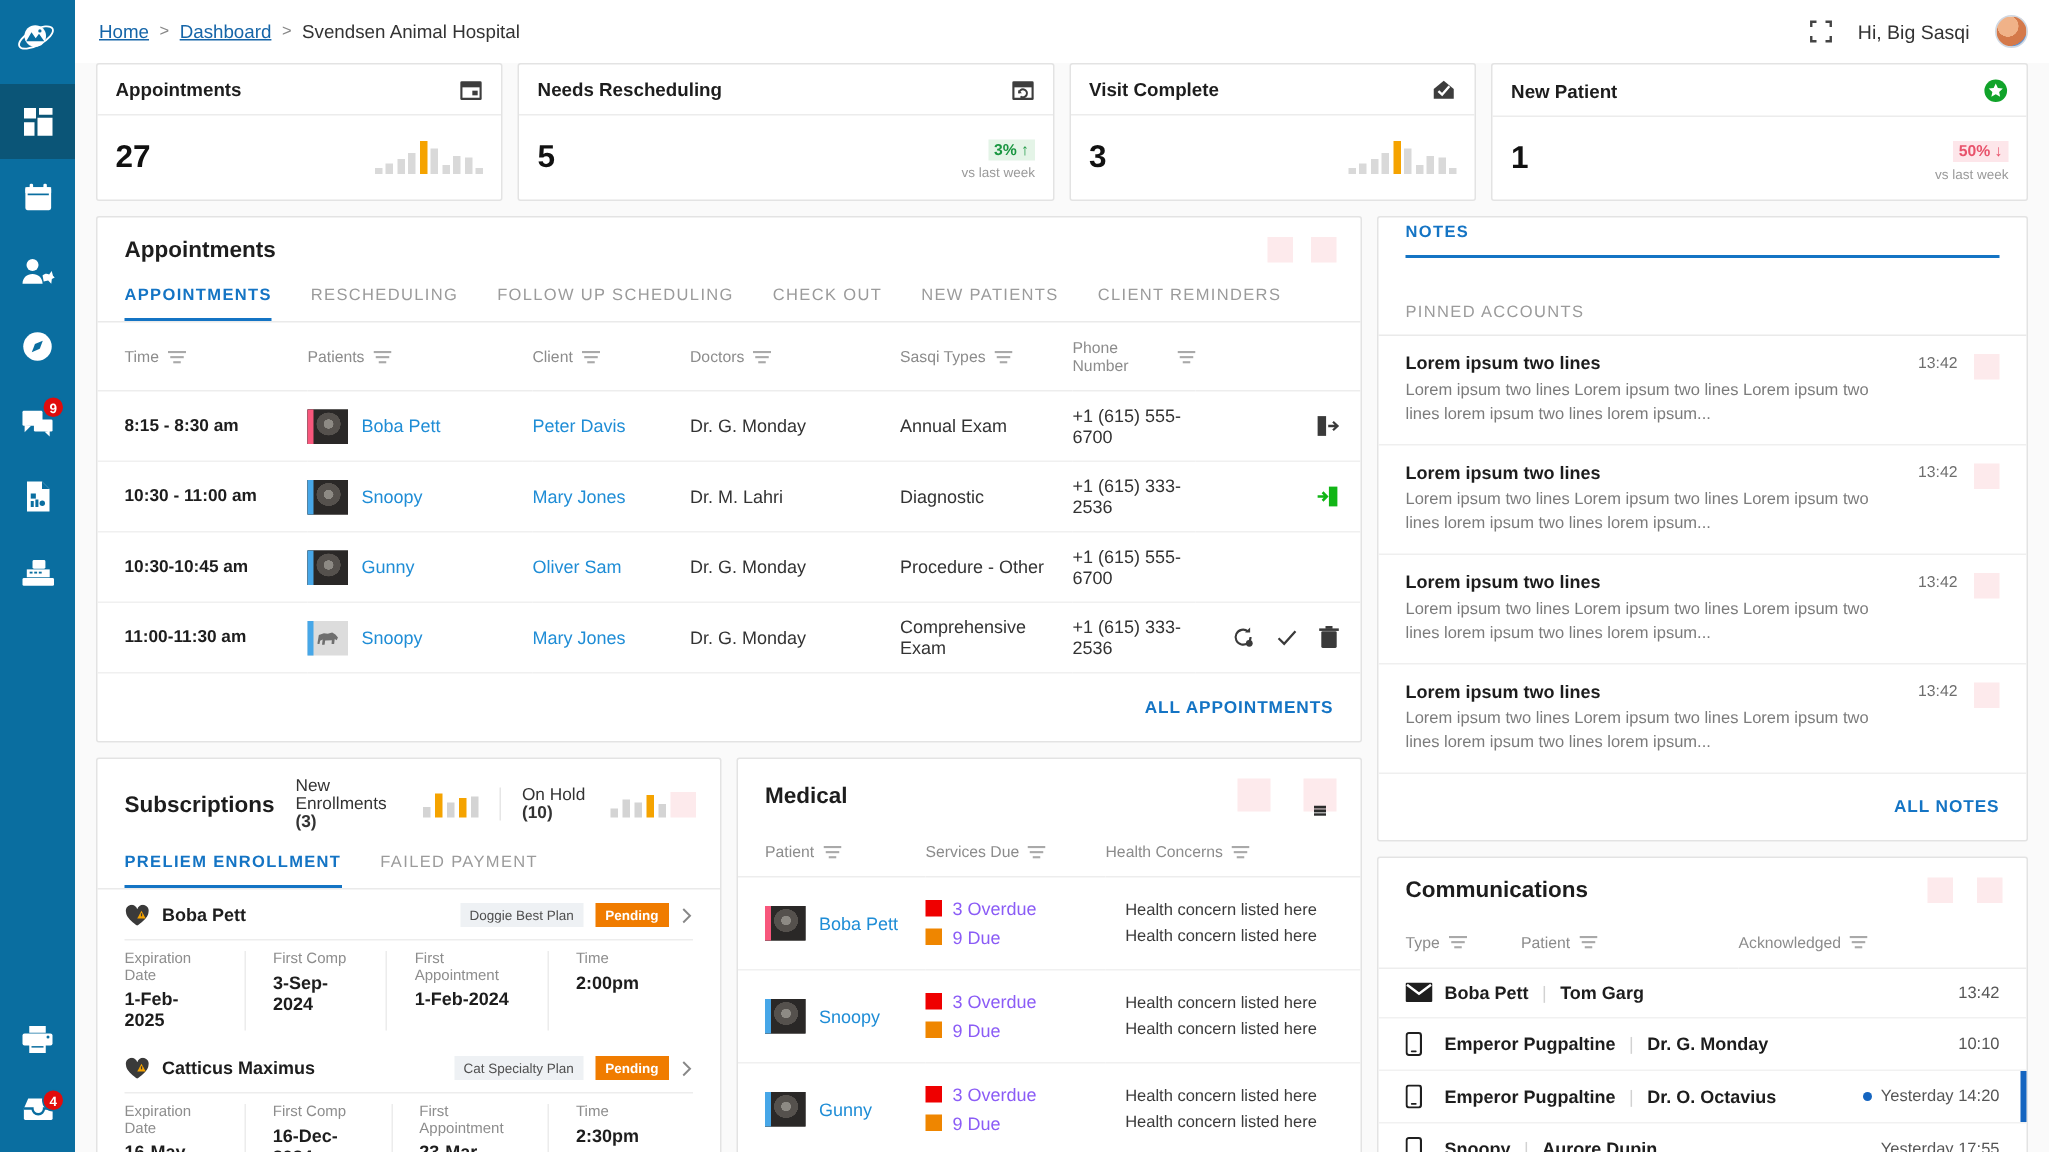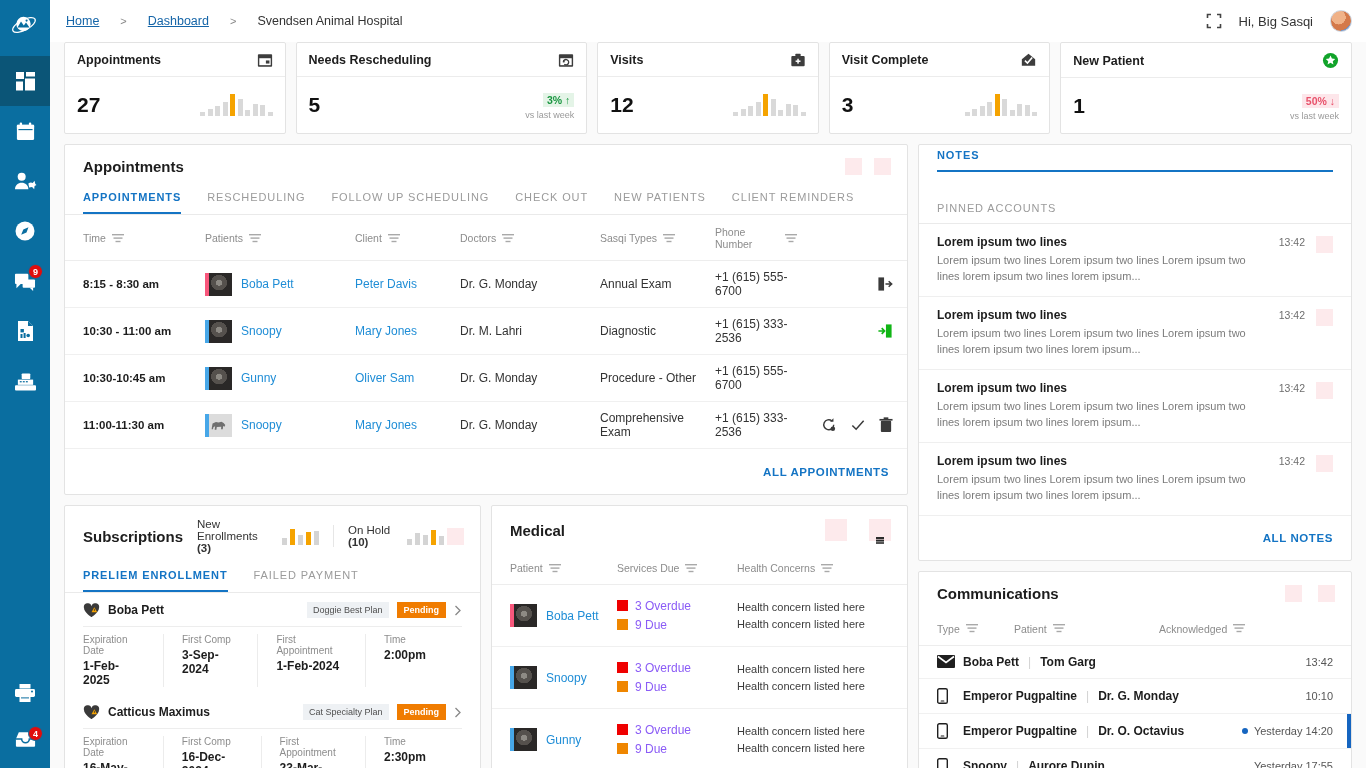--- a/index.html
+++ b/index.html
@@ -34,21 +34,21 @@
   .sb-bottom { padding-bottom: 8px; }
 
   
   .main { flex: 1 1 auto; background: #fafafa; display: flex; flex-direction: column;
           height: 768px; overflow: hidden; }
 
   .topbar {
     height: 42px; background: #fff; display: flex; align-items: center;
     padding: 0 14px 0 16px; flex: 0 0 42px;
   }
-  .crumbs { display: flex; align-items: center; gap: 21px; font-size: 12.5px; color: #3a3a3a; }
+  .crumbs { display: flex; align-items: center; gap: 7px; font-size: 12.5px; color: #3a3a3a; }
   .crumbs a { color: #1565a8; text-decoration: underline; cursor: pointer; }
   .crumbs .sep { color: #888; font-size: 11px; }
   .crumb-cur { color: #333; }
   .topbar-right { margin-left: auto; display: flex; align-items: center; gap: 17px; }
   .greet { font-size: 13px; color: #333; }
   .avatar-top {
     width: 22px; height: 22px; border-radius: 50%;
     background: radial-gradient(circle at 38% 32%, #f0b288 0 38%, #d4794a 39% 72%, #6b8fc4 73%);
     border: 1px solid #cfd8e3;
   }
@@ -159,21 +159,21 @@
   .sf:last-child { border-right: none; }
   .sf-l { font-size: 10px; color: #8d8d8d; margin-bottom: 3px; }
   .sf-v { font-size: 12px; font-weight: bold; color: #1d1d1d; }
 
   
   .med-row td { padding: 12px 0; }
   .sq { width: 11px; height: 11px; display: inline-block; vertical-align: -1px; margin-right: 7px; }
   .sq.red { background: #ef0000; }
   .sq.orange { background: #ef8600; }
   .due-line { font-size: 12px; color: #8b5cf6; line-height: 1.55; }
-  .hc { font-size: 11px; color: #3b3b3b; line-height: 1.5; text-align: left; }
+  .hc { font-size: 11px; color: #3b3b3b; line-height: 1.5; text-align: center; }
   svg { display: block; }
 </style>
 </head>
 <body>
 
 <div class="app">
 
   <nav class="sidebar">
     <div class="sb-logo">
       <svg width="28" height="28" viewBox="0 0 28 28" fill="none">
@@ -360,48 +360,20 @@
           </div>
           <div class="kpi-body">
             <span class="kpi-num">5</span>
             <span class="delta-wrap">
               <span class="delta up"><span>3%</span> ↑</span>
               <div class="delta-sub">vs last week</div>
             </span>
           </div>
         </div>
 
-        <div class="kpi">
-          <div class="kpi-head">
-            <span class="kpi-title">Visits</span>
-            <span>
-              <svg width="16" height="16" viewBox="0 0 18 18">
-                  <rect x="1.5" y="4.5" width="15" height="11.5" rx="1.2" fill="#3d3d3d"></rect>
-                  <rect x="6" y="2" width="6" height="2.8" rx=".8" fill="#3d3d3d"></rect>
-                  <rect x="8.2" y="7.6" width="1.7" height="5.5" fill="#fff"></rect>
-                  <rect x="6.3" y="9.5" width="5.5" height="1.7" fill="#fff"></rect>
-                </svg>
-            </span>
-          </div>
-          <div class="kpi-body">
-            <span class="kpi-num">12</span>
-            <span class="spark">
-              <i style="height:4px"></i>
-                <i style="height:7px"></i>
-                <i style="height:10px"></i>
-                <i style="height:14px"></i>
-                <i class="hl" style="height:22px"></i>
-                <i style="height:17px"></i>
-                <i style="height:6px"></i>
-                <i style="height:12px"></i>
-                <i style="height:11px"></i>
-                <i style="height:4px"></i>
-            </span>
-          </div>
-        </div>
 
         <div class="kpi">
           <div class="kpi-head">
             <span class="kpi-title">Visit Complete</span>
             <span>
               <svg width="17" height="16" viewBox="0 0 18 18">
                   <path d="M9 2 L16.5 8.2 L16.5 15.5 L1.5 15.5 L1.5 8.2 Z" fill="#3d3d3d"></path>
                   <path d="M5 9.8 L7.8 12.4 L13.2 6.2" stroke="#fff" stroke-width="1.8" fill="none"></path>
                 </svg>
             </span>

